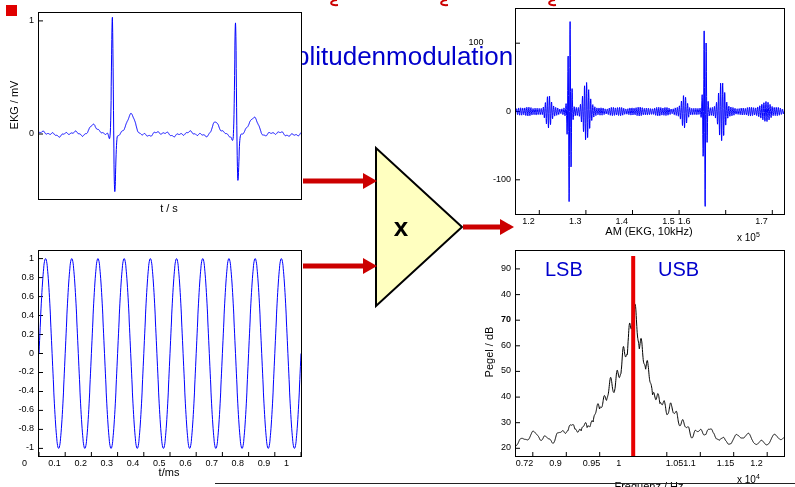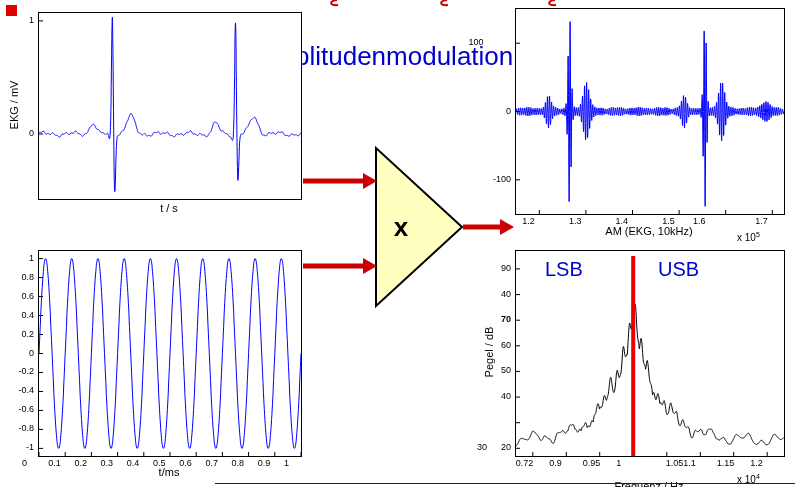--- a/index.html
+++ b/index.html
@@ -160,29 +160,29 @@
     <div class="tick xtick" style="left: 231.6px; top: 458px; width: 32px;">0.8</div>
     <div class="tick xtick" style="left: 257.8px; top: 458px; width: 32px;">0.9</div>
     <div class="tick xtick" style="left: 284px; top: 458px; width: 32px;">1</div>
     <div class="tick ytick" style="left: 460px; top: 37.1667px; width: 32px; text-align: center;">100</div>
     <div class="tick ytick" style="left: 479px; top: 105.5px; width: 32px;">0</div>
     <div class="tick ytick" style="left: 479px; top: 173.833px; width: 32px;">-100</div>
     <div class="tick xtick" style="left: 522.304px; top: 216px; width: 32px;">1.2</div>
     <div class="tick xtick" style="left: 568.913px; top: 216px; width: 32px;">1.3</div>
     <div class="tick xtick" style="left: 615.522px; top: 216px; width: 32px;">1.4</div>
     <div class="tick xtick" style="left: 662.13px; top: 216px; width: 32px;">1.5</div>
-    <div class="tick xtick" style="left: 693px; top: 216px; width: 32px;">1.6</div>
+    <div class="tick xtick" style="left: 678px; top: 216px; width: 32px;">1.6</div>
     <div class="tick xtick" style="left: 755.348px; top: 216px; width: 32px;">1.7</div>
     <div class="tick ytick" style="left: 479px; top: 262.938px; width: 32px;">90</div>
     <div class="tick ytick" style="left: 479px; top: 288.562px; width: 32px;">40</div>
     <div class="tick ytick" style="left: 479px; top: 314.188px; width: 32px; font-weight: bold;">70</div>
     <div class="tick ytick" style="left: 479px; top: 339.812px; width: 32px;">60</div>
     <div class="tick ytick" style="left: 479px; top: 365.438px; width: 32px;">50</div>
     <div class="tick ytick" style="left: 479px; top: 391.062px; width: 32px;">40</div>
-    <div class="tick ytick" style="left: 455px; top: 416.688px; width: 32px; margin-top: 25px;">30</div>
+    <div class="tick ytick" style="left: 479px; top: 416.688px; width: 32px;">30</div>
     <div class="tick ytick" style="left: 479px; top: 442.312px; width: 32px;">20</div>
     <div class="tick xtick" style="left: 515.75px; top: 458px; width: 32px;">0.72</div>
     <div class="tick xtick" style="left: 549.25px; top: 458px; width: 32px;">0.9</div>
     <div class="tick xtick" style="left: 582.75px; top: 458px; width: 32px;">0.95</div>
     <div class="tick xtick" style="left: 616.25px; top: 458px; width: 32px;">1</div>
     <div class="tick xtick" style="left: 649.75px; top: 458px; width: 32px; margin-left: 16px;">1.05</div>
     <div class="tick xtick" style="left: 683.25px; top: 458px; width: 32px;">1.1</div>
     <div class="tick xtick" style="left: 716.75px; top: 458px; width: 32px;">1.15</div>
     <div class="tick xtick" style="left: 750.25px; top: 458px; width: 32px;">1.2</div>
   </div>

